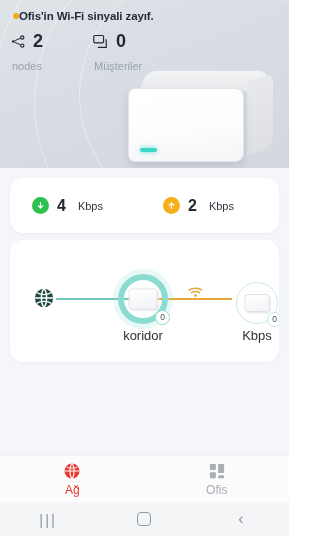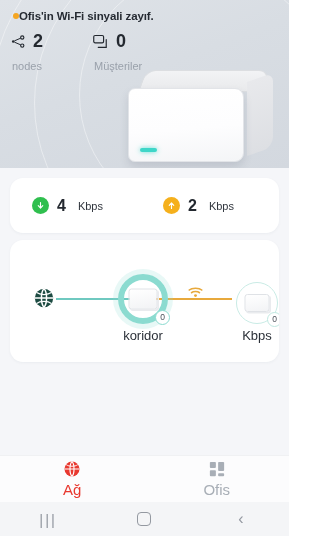--- a/index.html
+++ b/index.html
@@ -277,21 +277,21 @@
     align-items: center;
     border-top: 1px solid #f0f1f3;
   }
   .tab {
     flex: 1 1 0;
     display: flex;
     flex-direction: column;
     align-items: center;
     gap: 3px;
   }
-  .tab-label { font-size: 15px; }
+  .tab-label { font-size: 12px; }
   .tab.active .tab-label { color: #e8382f; }
   .tab.inactive .tab-label { color: #a8aeb6; }
 
   
   .navbar {
     flex: 0 0 34px;
     background: #f4f5f7;
     display: flex;
     align-items: center;
   }

